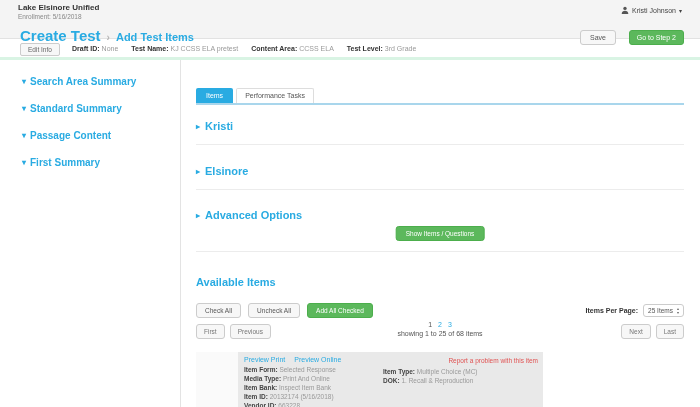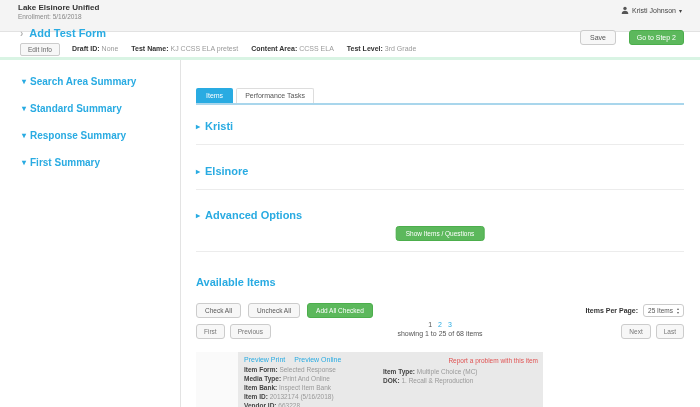--- a/index.html
+++ b/index.html
@@ -1,20 +1,20 @@
 <!DOCTYPE html>
 <html><head>
 <meta charset="utf-8">
 <style>
   * { margin:0; padding:0; box-sizing:border-box; }
   html,body { width:700px; height:407px; overflow:hidden; background:#fff;
               font-family:"Liberation Sans", sans-serif; position:relative; }
 
   
-  .topbar { position:absolute; left:0; top:0; width:700px; height:32px;
+  .topbar { position:absolute; left:0; top:0; width:700px; height:39px;
             background:#f4f4f4; border-bottom:1px solid #e2e2e2;padding-left:37px; }
   .org    { position:absolute; left:18px; top:3px; font-size:8px; font-weight:bold; color:#333; }
   .enroll { position:absolute; left:18px; top:13px; font-size:6.5px; color:#888; }
   .user   { position:absolute; right:18px; top:6px; display:flex; align-items:center; gap:3px;
             font-size:7px; color:#444; cursor:pointer; }
   .user svg { display:block; }
   .user .dd { font-size:6px; color:#444; }
 
   
   .titlerow { position:absolute; left:20px; top:27px; display:flex; align-items:baseline; gap:6px; }
@@ -106,22 +106,23 @@
           <circle cx="4" cy="2.4" r="1.7" fill="#555"></circle>
           <path d="M0.7 8 C0.7 5.8 2.2 4.8 4 4.8 C5.8 4.8 7.3 5.8 7.3 8 Z" fill="#555"></path>
         </svg>
       </span>
     <span>Kristi Johnson</span>
     <span class="dd">▾</span>
   </div>
 </div>
 
 <div class="titlerow">
+  <span class="title">Create Test</span>
   <span class="bsep">›</span>
-  <span class="subtitle">Add Test Form</span>
+  <span class="subtitle">Add Test Items</span>
 </div>
 <div class="edit-info btn btn-light">Edit Info</div>
 <div class="meta">
   <div><b>Draft ID:</b> <span>None</span></div>
   <div><b>Test Name:</b> <span>KJ CCSS ELA pretest</span></div>
   <div><b>Content Area:</b> <span>CCSS ELA</span></div>
   <div><b>Test Level:</b> <span>3rd Grade</span></div>
 </div>
 <div class="save btn btn-light">Save</div>
 <div class="step2 btn btn-green">Go to Step 2</div>
@@ -131,21 +132,21 @@
 <div class="side-link" style="top:76px">
   <span class="caret-d">▾</span>
   <span>Search Area Summary</span>
 </div>
 <div class="side-link" style="top:103px">
   <span class="caret-d">▾</span>
   <span>Standard Summary</span>
 </div>
 <div class="side-link" style="top:130px">
   <span class="caret-d">▾</span>
-  <span>Response Summary</span>
+  <span>Passage Content</span>
 </div>
 <div class="side-link" style="top:157px">
   <span class="caret-d">▾</span>
   <span>First Summary</span>
 </div>
 <div class="vdiv"></div>
 
 <div class="tabbar">
   <div class="tab active">Items</div>
   <div class="tab inactive">Performance Tasks</div>

